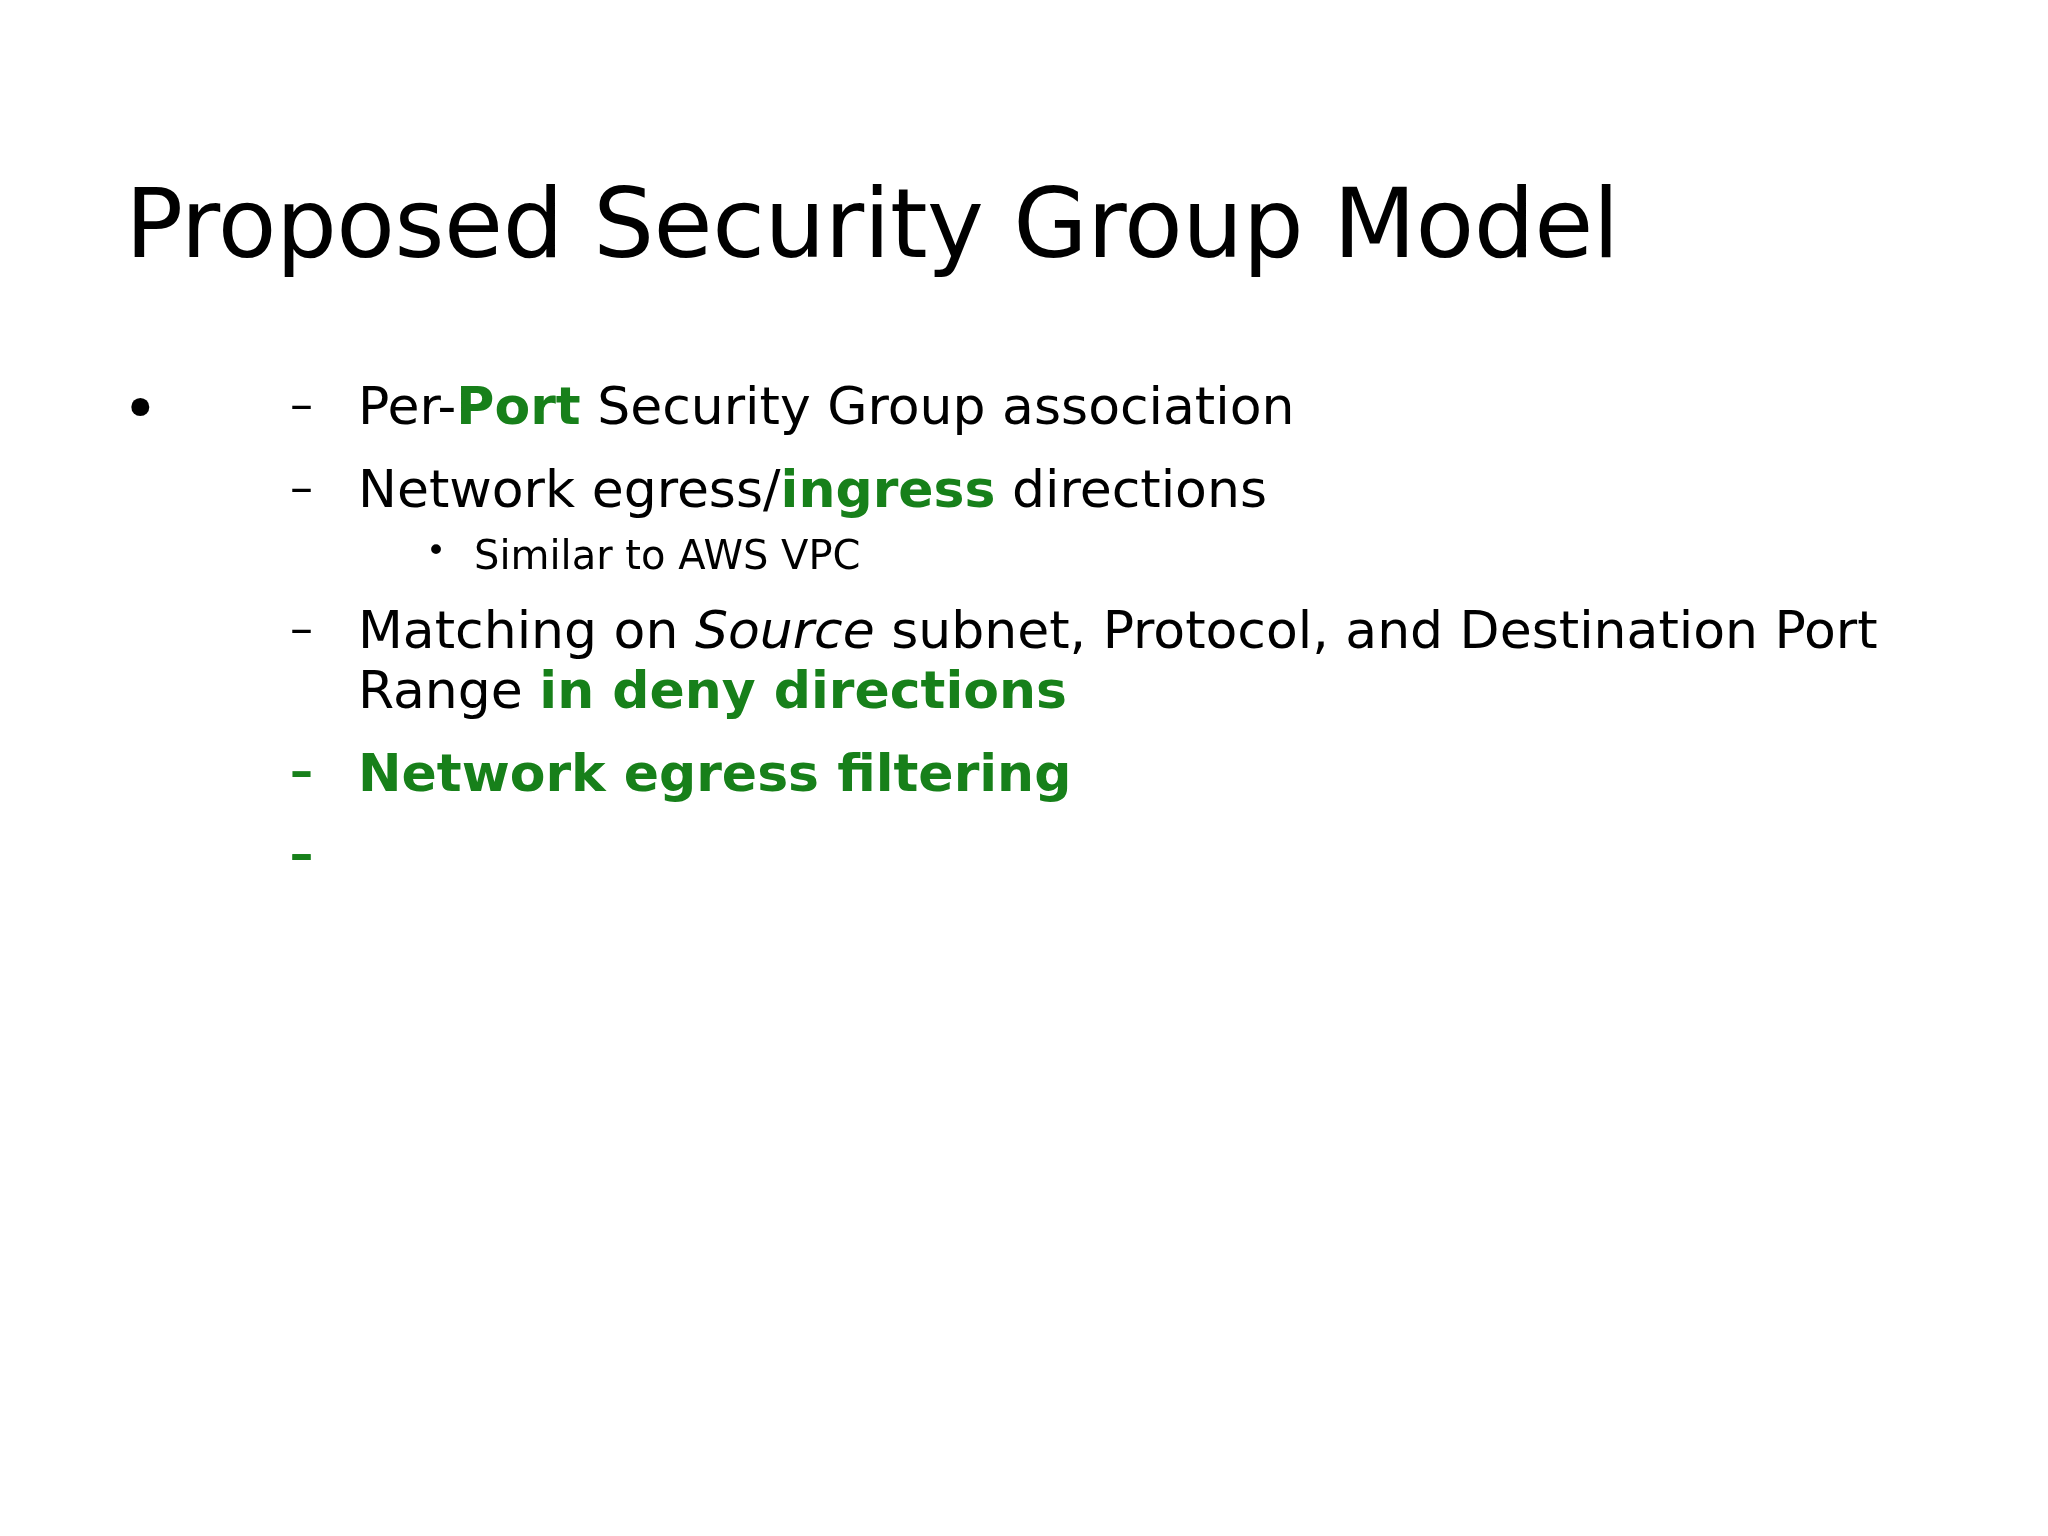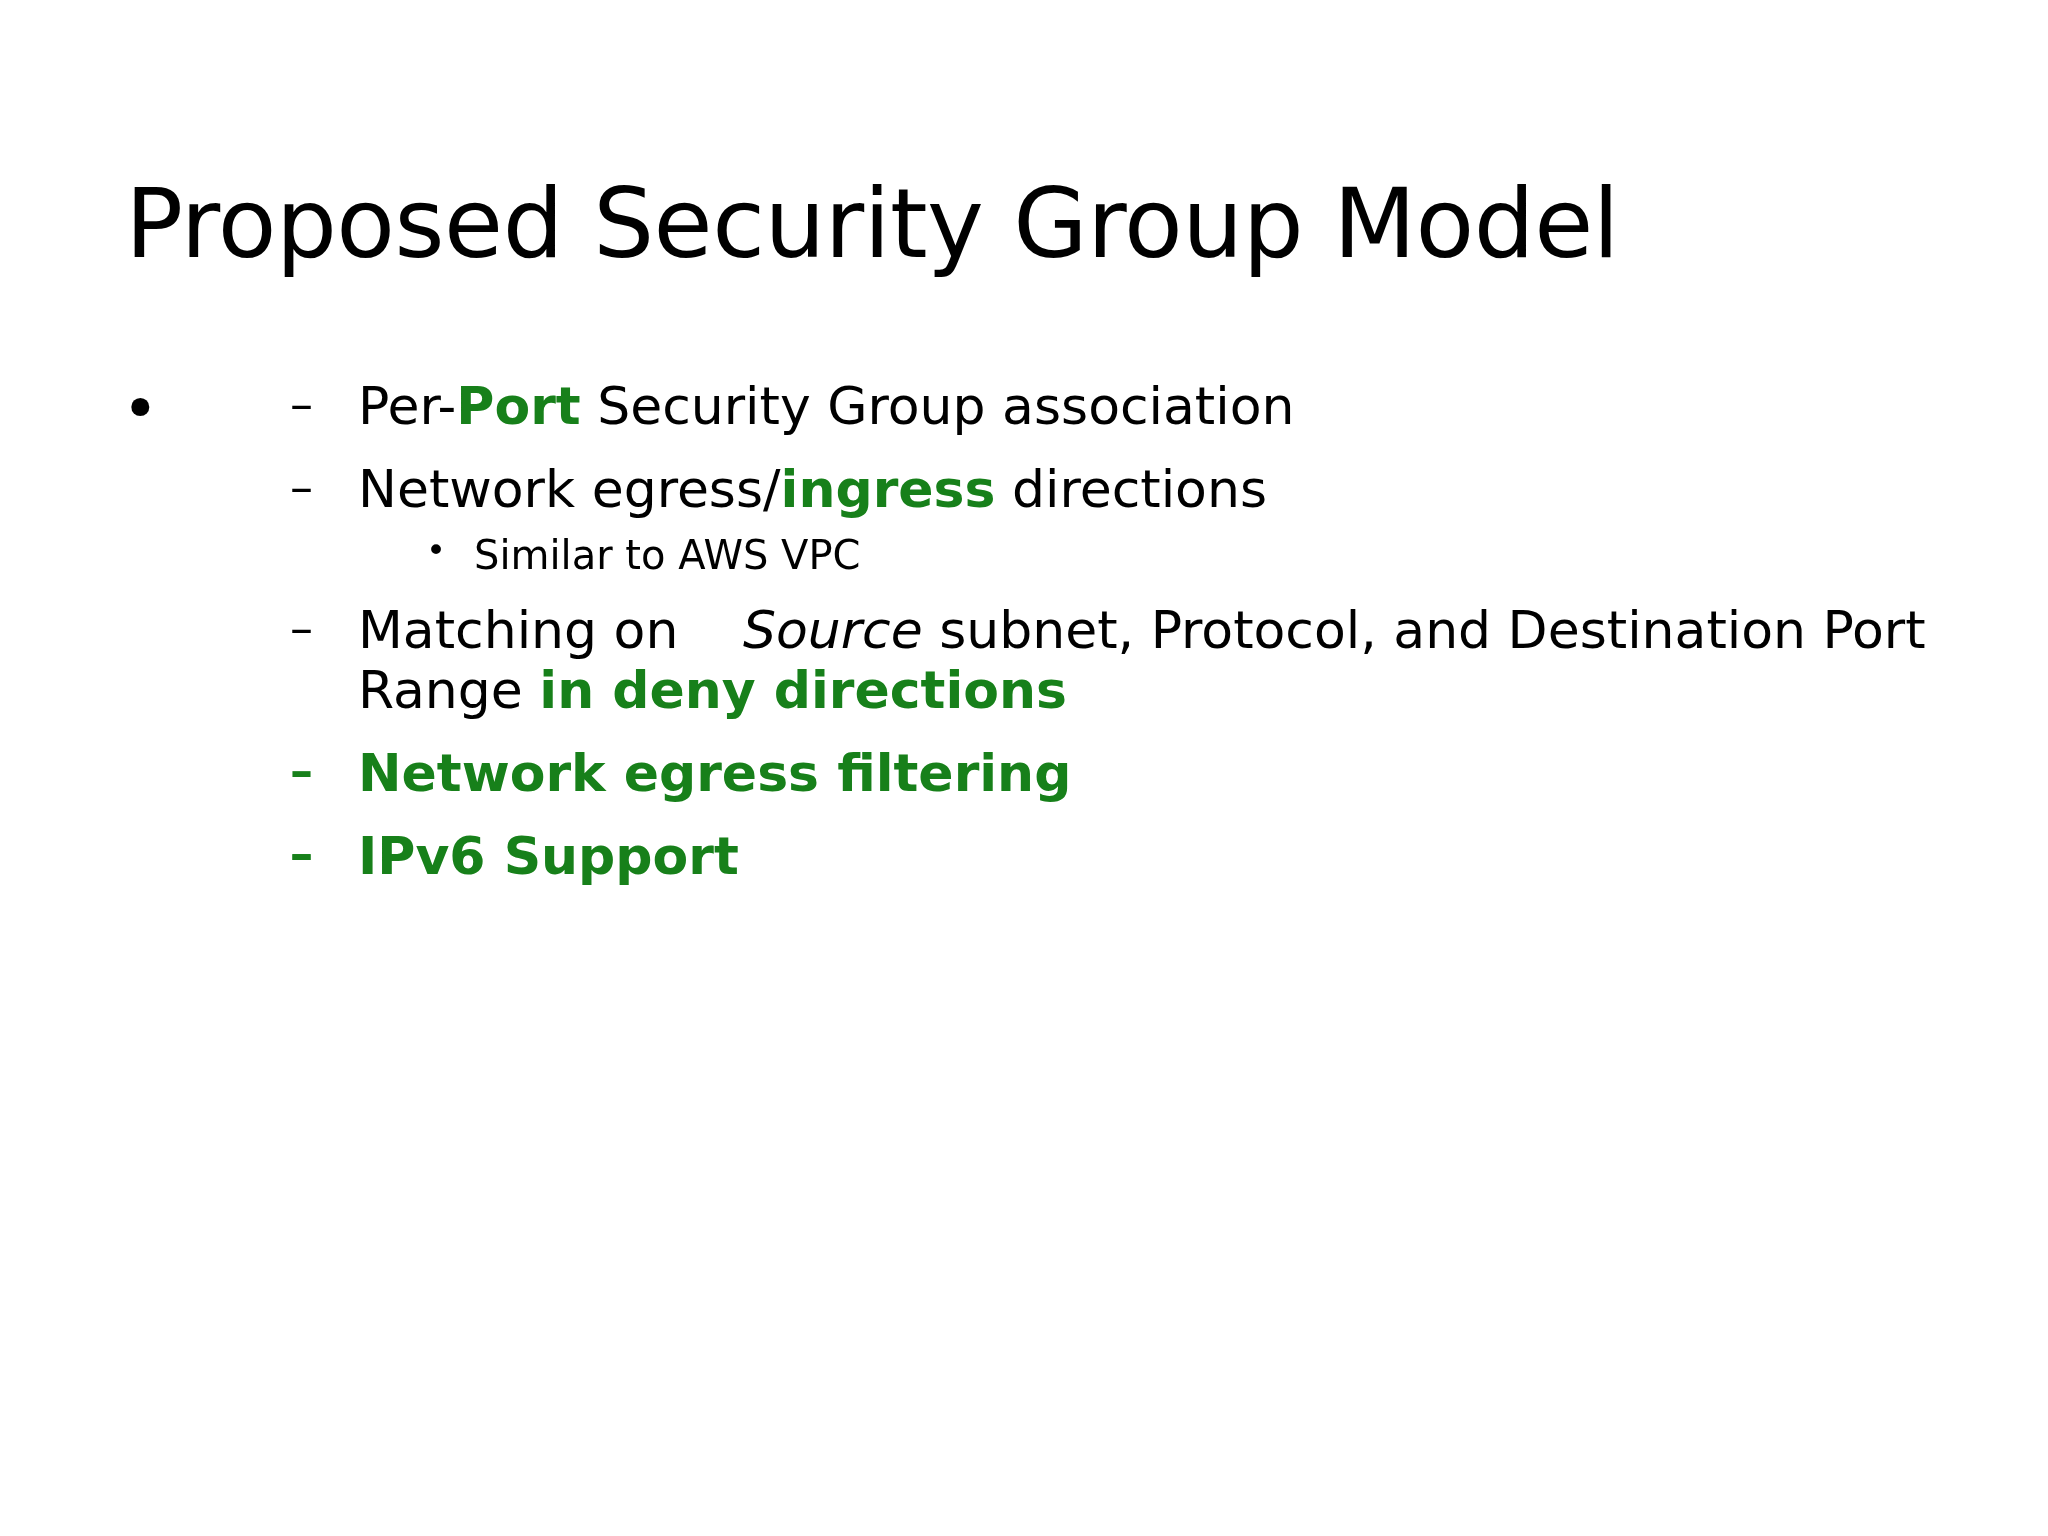--- a/index.html
+++ b/index.html
@@ -119,21 +119,20 @@
     color: #000000;
   }
 
   
   .hl {
     color: #17801a;
     font-weight: bold;
   }
   .ital {
     font-style: italic;
-    margin-left: 48px;
   }
   .plain {
     color: #000000;
     font-weight: 400;
   }
 </style>
 </head>
 <body>
 
 <div class="slide">
@@ -174,21 +173,20 @@
             <span class="bullet-dash">–</span>
             <span>Network egress filtering</span>
           </li>
 
           <li class="l2 green-line">
             <span class="bullet-dash">–</span>
           </li>
 
           <li class="l2 green-line">
             <span class="bullet-dash">–</span>
-            <span>IPv6 Support</span>
           </li>
 
         </ul>
       </li>
 
     </ul>
   </div>
 
 </div>
 

